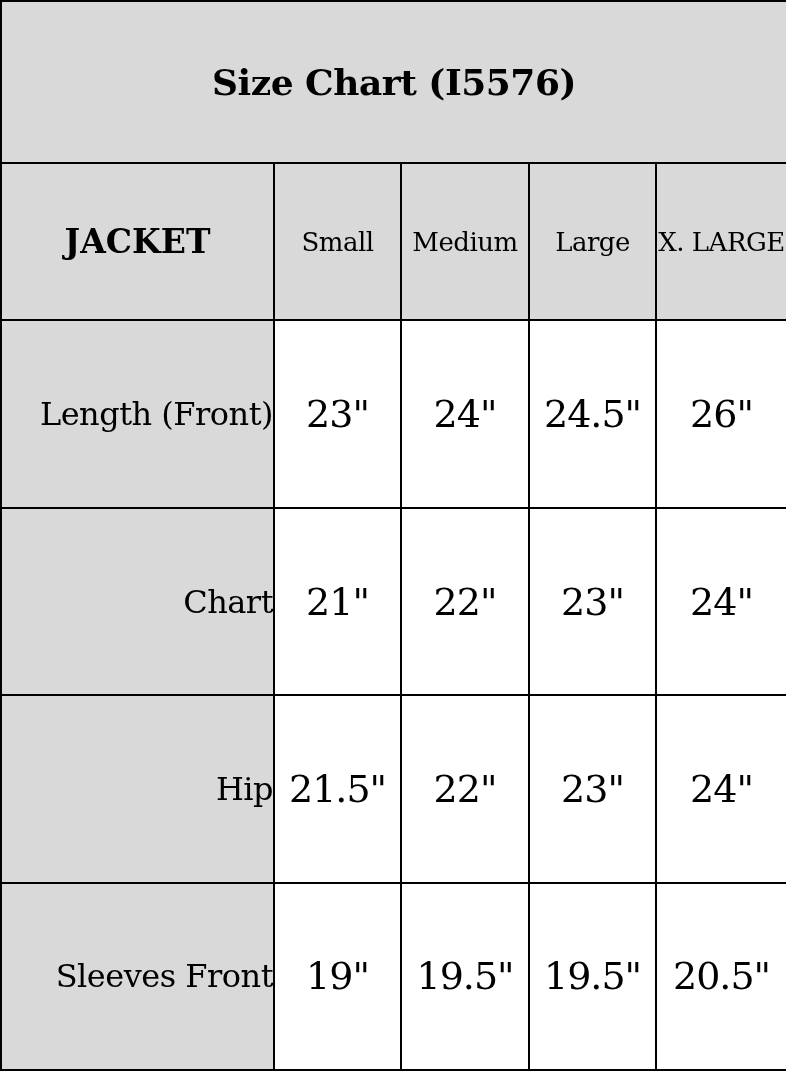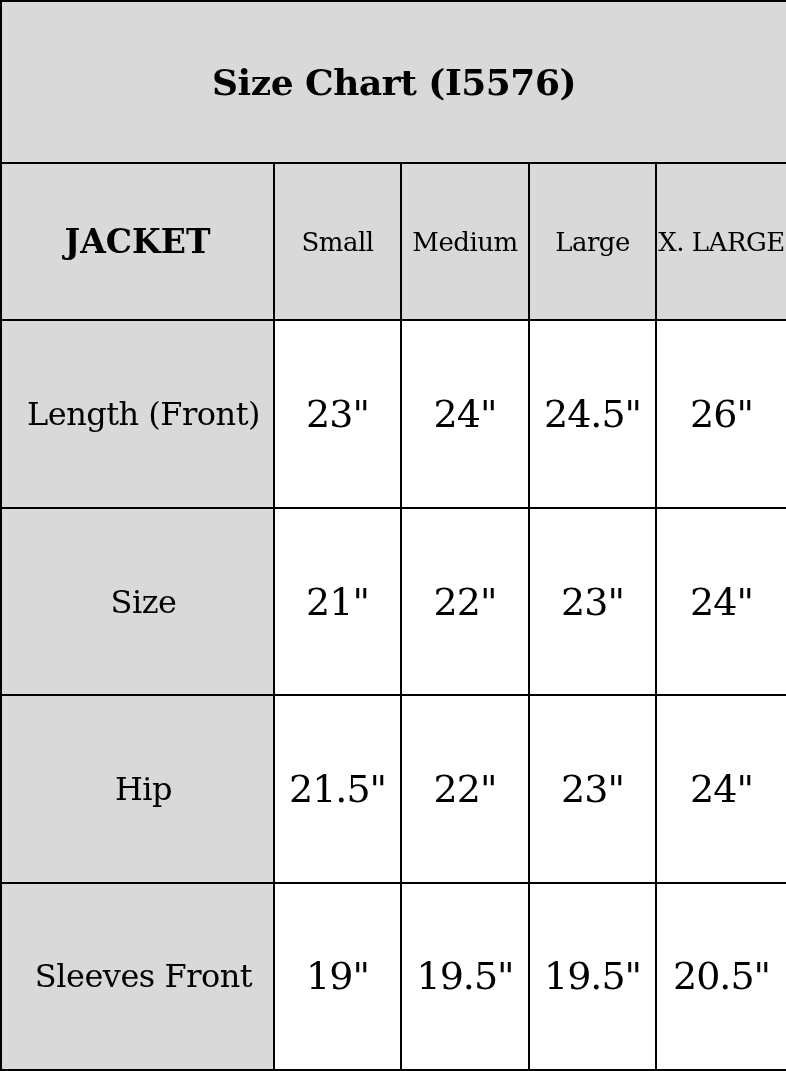--- a/index.html
+++ b/index.html
@@ -53,21 +53,21 @@
     font-size: 33px;
     font-weight: bold;
     letter-spacing: 0;
   }
   
   tr.data-row {
     height: 139px;
   }
   tr.data-row td.row-label {
     background: #d9d9d9;
-    text-align: center;
+    text-align: right;
     padding-left: 12px;
     font-size: 32px;
     letter-spacing: -0.5px;
   }
   tr.data-row td.val {
     background: #ffffff;
     font-size: 38px;
     letter-spacing: -1px;
   }
 </style>
@@ -101,21 +101,21 @@
       <td class="row-label">Length (Front)</td>
       <td class="val">23"</td>
       <td class="val">24"</td>
       <td class="val">24.5"</td>
       <td class="val">26"</td>
     </tr>
 
 
 
     <tr class="data-row">
-      <td class="row-label">Size</td>
+      <td class="row-label">Chart</td>
       <td class="val">21"</td>
       <td class="val">22"</td>
       <td class="val">23"</td>
       <td class="val">24"</td>
     </tr>
 
     <tr class="data-row">
       <td class="row-label">Hip</td>
       <td class="val">21.5"</td>
       <td class="val">22"</td>

